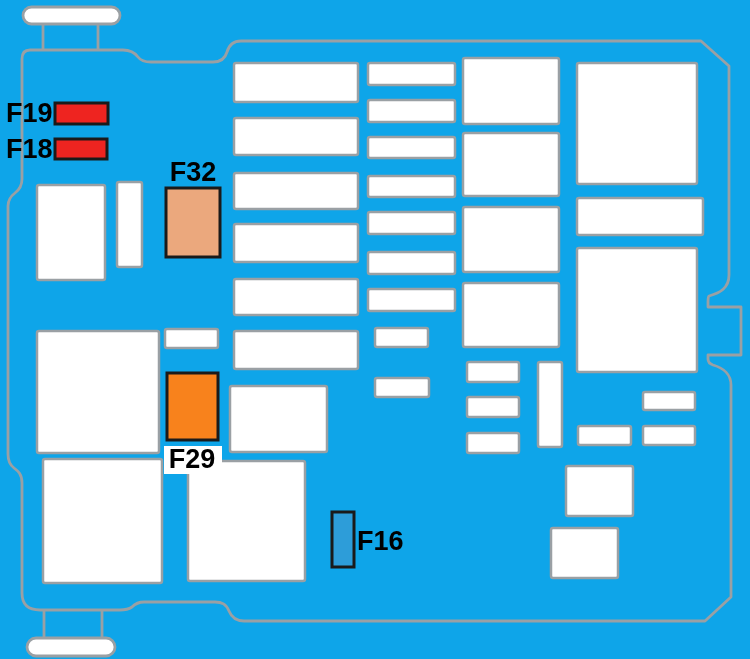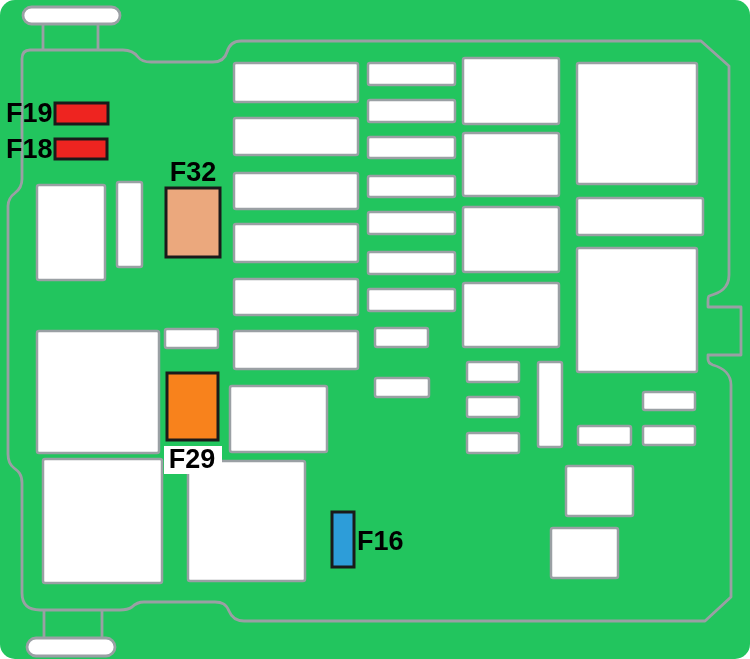--- a/index.html
+++ b/index.html
@@ -5,23 +5,22 @@
   html, body {
     margin: 0;
     padding: 0;
     background: #ffffff;
     font-family: "Liberation Sans", sans-serif;
   }
   .stage {
     position: relative;
     width: 750px;
     height: 659px;
-    background: #22c55e;
+    background: #0ea5e9;
     overflow: hidden;
-    border-radius: 15px;
   }
   svg { display: block; }
   .outline {
     fill: none;
     stroke: #9aa0a4;
     stroke-width: 2.8;
     stroke-linejoin: round;
     stroke-linecap: round;
   }
   .tab-line {

